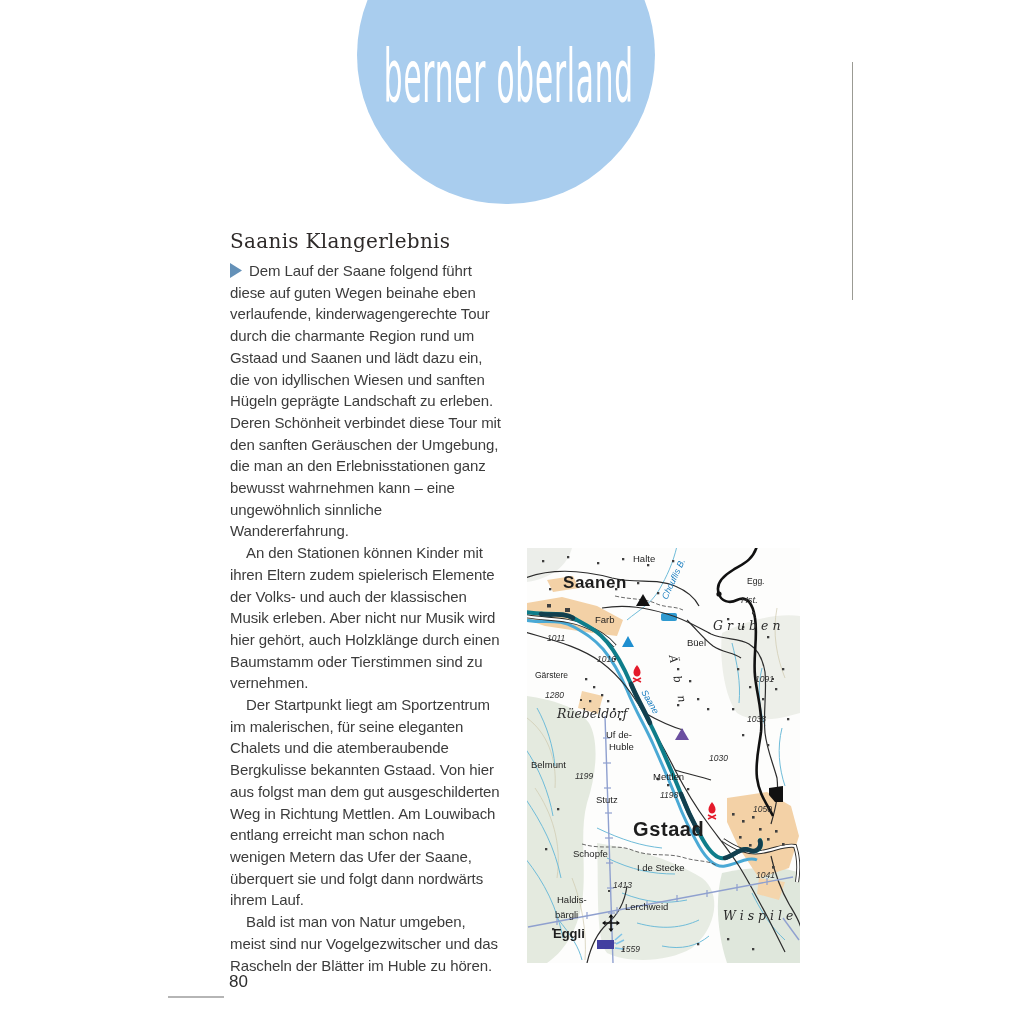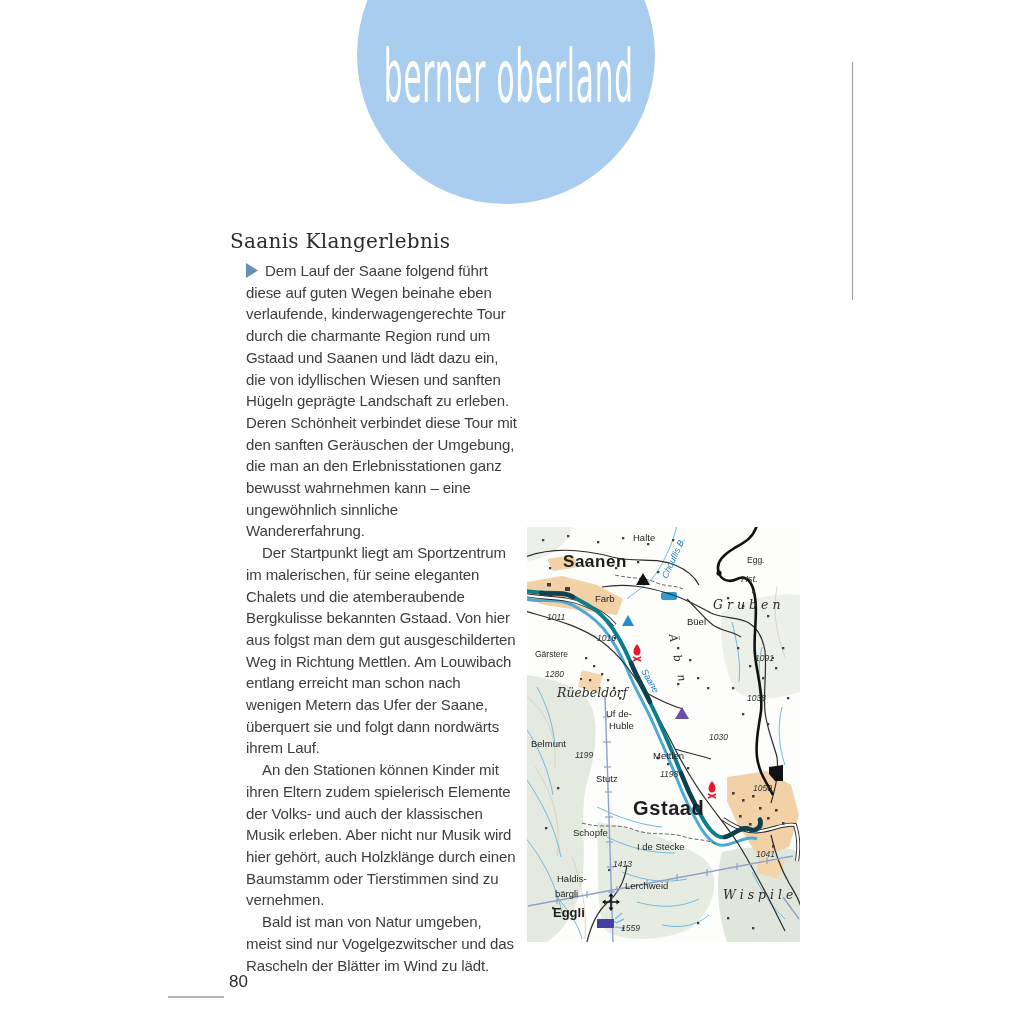--- a/index.html
+++ b/index.html
@@ -14,30 +14,30 @@
     letter-spacing:1px;transform:scale(0.82,2.05);transform-origin:50% 50%;white-space:nowrap;}
 
   
   .margin-rule{position:absolute;left:852px;top:62px;width:1px;height:238px;background:#9b9b94;}
 
   
   .article-title{position:absolute;left:230px;top:216px;width:420px;
     font-family:"DejaVu Serif","Liberation Serif",serif;font-weight:normal;font-size:20px;
     color:#2e2a29;letter-spacing:.3px;}
   .col{position:absolute;top:260px;font-size:15px;line-height:21.7px;color:#3c3c3c;
-    text-align:left;letter-spacing:-0.1px;margin-left:16px;}
+    text-align:left;letter-spacing:-0.1px;}
   .col-left{left:230px;width:272px;}
   .col-right{left:527px;width:276px;}
   .col p{margin:0;}
   .col p.indent{text-indent:16px;}
   .lead-arrow{display:inline-block;width:12px;height:15px;margin-right:7px;
     background:#6491b8;clip-path:polygon(0 0,100% 50%,0 100%);vertical-align:-2px;}
 
   
-  .map-wrap{position:absolute;left:527px;top:527px;width:273px;height:415px;}
+  .map-wrap{position:absolute;left:527px;top:548px;width:273px;height:415px;}
   .map-wrap svg{display:block;}
   text{font-family:"Liberation Sans",sans-serif;fill:#1d1d1d;}
   .t-town{font-weight:bold;font-size:17px;letter-spacing:.6px;}
   .t-town-lg{font-weight:bold;font-size:20px;letter-spacing:.6px;}
   .t-town-sm{font-weight:bold;font-size:13px;}
   .t-place{font-size:9.5px;}
   .t-place-sm{font-size:8.5px;}
   .t-field{font-family:"DejaVu Serif","Liberation Serif",serif;font-style:italic;font-size:12.5px;fill:#2a2a2a;}
   .t-field-sp{letter-spacing:4px;}
   .t-elev{font-style:italic;font-size:8.5px;fill:#2f2f2f;}
@@ -53,23 +53,23 @@
 <div class="badge-circle">
   <div class="badge-text">berner oberland</div>
 </div>
 
 <div class="margin-rule"></div>
 
 <h1 class="article-title">Saanis Klangerlebnis</h1>
 
 <div class="col col-left">
   <p><span class="lead-arrow"></span><span>Dem Lauf der Saane folgend führt diese auf guten Wegen beinahe eben verlaufende, kinderwagengerechte Tour durch die charmante Region rund um Gstaad und Saanen und lädt dazu ein, die von idyllischen Wiesen und sanften Hügeln geprägte Landschaft zu erleben. Deren Schönheit verbindet diese Tour mit den sanften Geräuschen der Umgebung, die man an den Erlebnisstationen ganz bewusst wahrnehmen kann – eine ungewöhnlich sinnliche Wandererfahrung.</span></p>
+  <p class="indent">An den Stationen können Kinder mit ihren Eltern zudem spielerisch Elemente der Volks- und auch der klassischen Musik erleben. Aber nicht nur Musik wird hier gehört, auch Holzklänge durch einen Baumstamm oder Tierstimmen sind zu vernehmen.</p>
   <p class="indent">Der Startpunkt liegt am Sportzentrum im malerischen, für seine eleganten Chalets und die atemberaubende Bergkulisse bekannten Gstaad. Von hier aus folgst man dem gut ausgeschilderten Weg in Richtung Mettlen. Am Louwibach entlang erreicht man schon nach wenigen Metern das Ufer der Saane, überquert sie und folgt dann nordwärts ihrem Lauf.</p>
-  <p class="indent">An den Stationen können Kinder mit ihren Eltern zudem spielerisch Elemente der Volks- und auch der klassischen Musik erleben. Aber nicht nur Musik wird hier gehört, auch Holzklänge durch einen Baumstamm oder Tierstimmen sind zu vernehmen.</p>
-  <p class="indent">Bald ist man von Natur umgeben, meist sind nur Vogelgezwitscher und das Rascheln der Blätter im Wind zu lädt.</p>
+  <p class="indent">Bald ist man von Natur umgeben, meist sind nur Vogelgezwitscher und das Rascheln der Blätter im Huble zu hören.</p>
 </div>
 
 <div class="col col-right">
 </div>
 
 <div class="map-wrap">
 <svg width="273" height="415" viewBox="0 0 273 415" xmlns="http://www.w3.org/2000/svg">
   <rect x="0" y="0" width="273" height="415" fill="#fdfdfc"></rect>
 
   <g>

